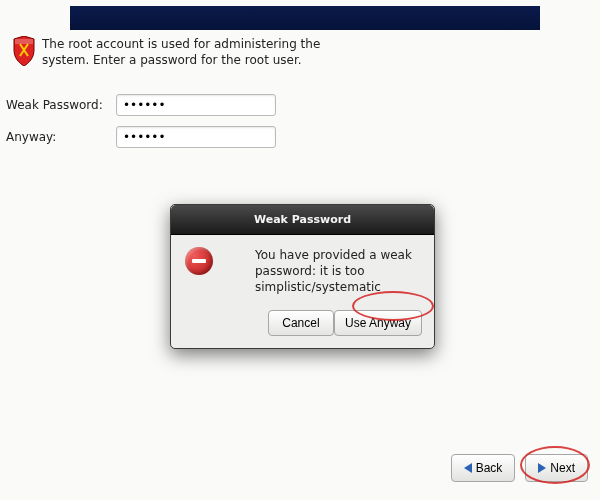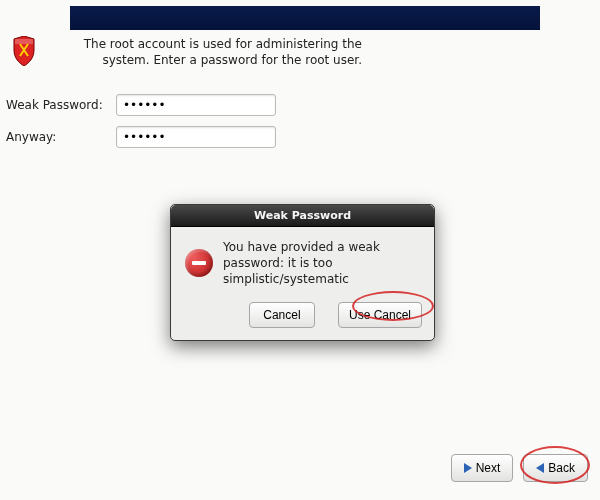--- a/index.html
+++ b/index.html
@@ -26,21 +26,20 @@
     width: 350px;
   }
   .shield {
     width: 24px; height: 30px;
     margin-right: 6px;
     flex-shrink: 0;
   }
   .intro-text {
     line-height: 1.35;
     font-size: 12px;
-    text-align: right;
   }
   .form-area {
     position: absolute;
     left: 6px; top: 94px;
   }
   .form-row {
     display: flex;
     align-items: center;
     margin-bottom: 10px;
   }
@@ -63,36 +62,37 @@
   .dialog {
     position: absolute;
     left: 170px; top: 204px;
     width: 265px;
     border: 1px solid #3a3a3a;
     border-radius: 5px;
     background: #eeeeec;
     box-shadow: 0 6px 18px rgba(0,0,0,0.5);
   }
   .dialog-titlebar {
-    height: 22px;
+    height: 30px;
     background: linear-gradient(to bottom, #4a4a4a 0%, #1a1a1a 100%);
     color: #f5f5f5;
     font-size: 11px;
     font-weight: bold;
     display: flex;
     align-items: center;
     justify-content: center;
     border-top-left-radius: 5px;
     border-top-right-radius: 5px;
     border-bottom: 1px solid #000;
   }
   .dialog-body {
     display: flex;
     padding: 12px 10px 6px 14px;
-    align-items: center;
+    align-items: flex-start;
+    gap: 32px;
   }
   .error-icon {
     width: 28px; height: 28px;
     background: radial-gradient(circle at 30% 30%, #ef5b5b, #b81414);
     border-radius: 50%;
     position: relative;
     margin-right: 10px;
     flex-shrink: 0;
     box-shadow: inset -2px -2px 4px rgba(0,0,0,0.3), inset 2px 2px 3px rgba(255,255,255,0.3);
   }
@@ -104,21 +104,21 @@
     background: #fff;
     border-radius: 1px;
   }
   .dialog-msg {
     font-size: 12px;
     line-height: 1.35;
   }
   .dialog-buttons {
     display: flex;
     justify-content: flex-end;
-    gap: 23px;
+    gap: 0;
     padding: 8px 12px 12px 12px;
   }
   .btn {
     min-width: 66px;
     height: 26px;
     padding: 0 10px;
     border: 1px solid #a6a6a6;
     border-radius: 4px;
     background: linear-gradient(to bottom, #ffffff 0%, #e4e4e2 100%);
     font-size: 12px;
@@ -194,29 +194,29 @@
 <div class="dialog">
   <div class="dialog-titlebar">
     <span>Weak Password</span>
   </div>
   <div class="dialog-body">
     <div class="error-icon"></div>
     <div class="dialog-msg">You have provided a weak password: it is too simplistic/systematic</div>
   </div>
   <div class="dialog-buttons">
     <button class="btn">Cancel</button>
-    <button class="btn">Use Cancel</button>
+    <button class="btn">Use Anyway</button>
   </div>
 </div>
 
 <div class="nav-buttons">
+  <button class="nav-btn">
+    <span class="arrow arrow-left"></span>
+    <span>Back</span>
+  </button>
   <button class="nav-btn">
     <span class="arrow arrow-right"></span>
     <span>Next</span>
   </button>
-  <button class="nav-btn">
-    <span class="arrow arrow-left"></span>
-    <span>Back</span>
-  </button>
 </div>
 
 <div class="circle-annot" style="left:352px; top:291px; width:82px; height:30px;"></div>
 <div class="circle-annot" style="left:520px; top:446px; width:70px; height:38px;"></div>
 
 </body></html>

